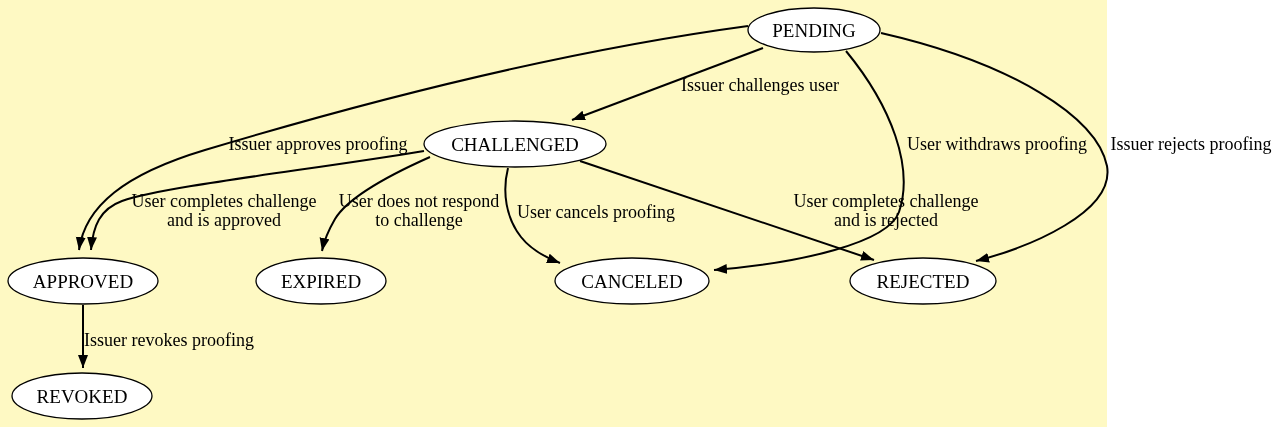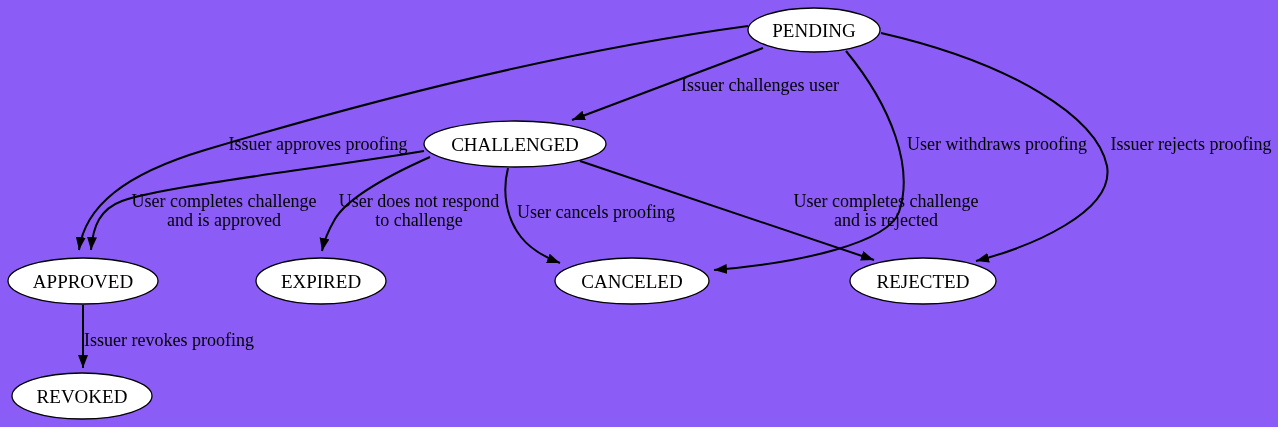--- a/index.html
+++ b/index.html
@@ -2,23 +2,23 @@
 <html><head>
 <meta charset="utf-8">
 <style>
   html, body {
     margin: 0;
     padding: 0;
     background: #ffffff;
   }
   .diagram-stage {
     position: relative;
-    width: 1278px;
+    width: 1107px;
     height: 427px;
-    background: #8b5cf6;
+    background: #fef9c3;
     font-family: "Liberation Serif", "DejaVu Serif", serif;
   }
   svg { display: block; }
   .state-ellipse {
     fill: #ffffff;
     stroke: #000000;
     stroke-width: 1.3;
   }
   .edge-path {
     fill: none;

